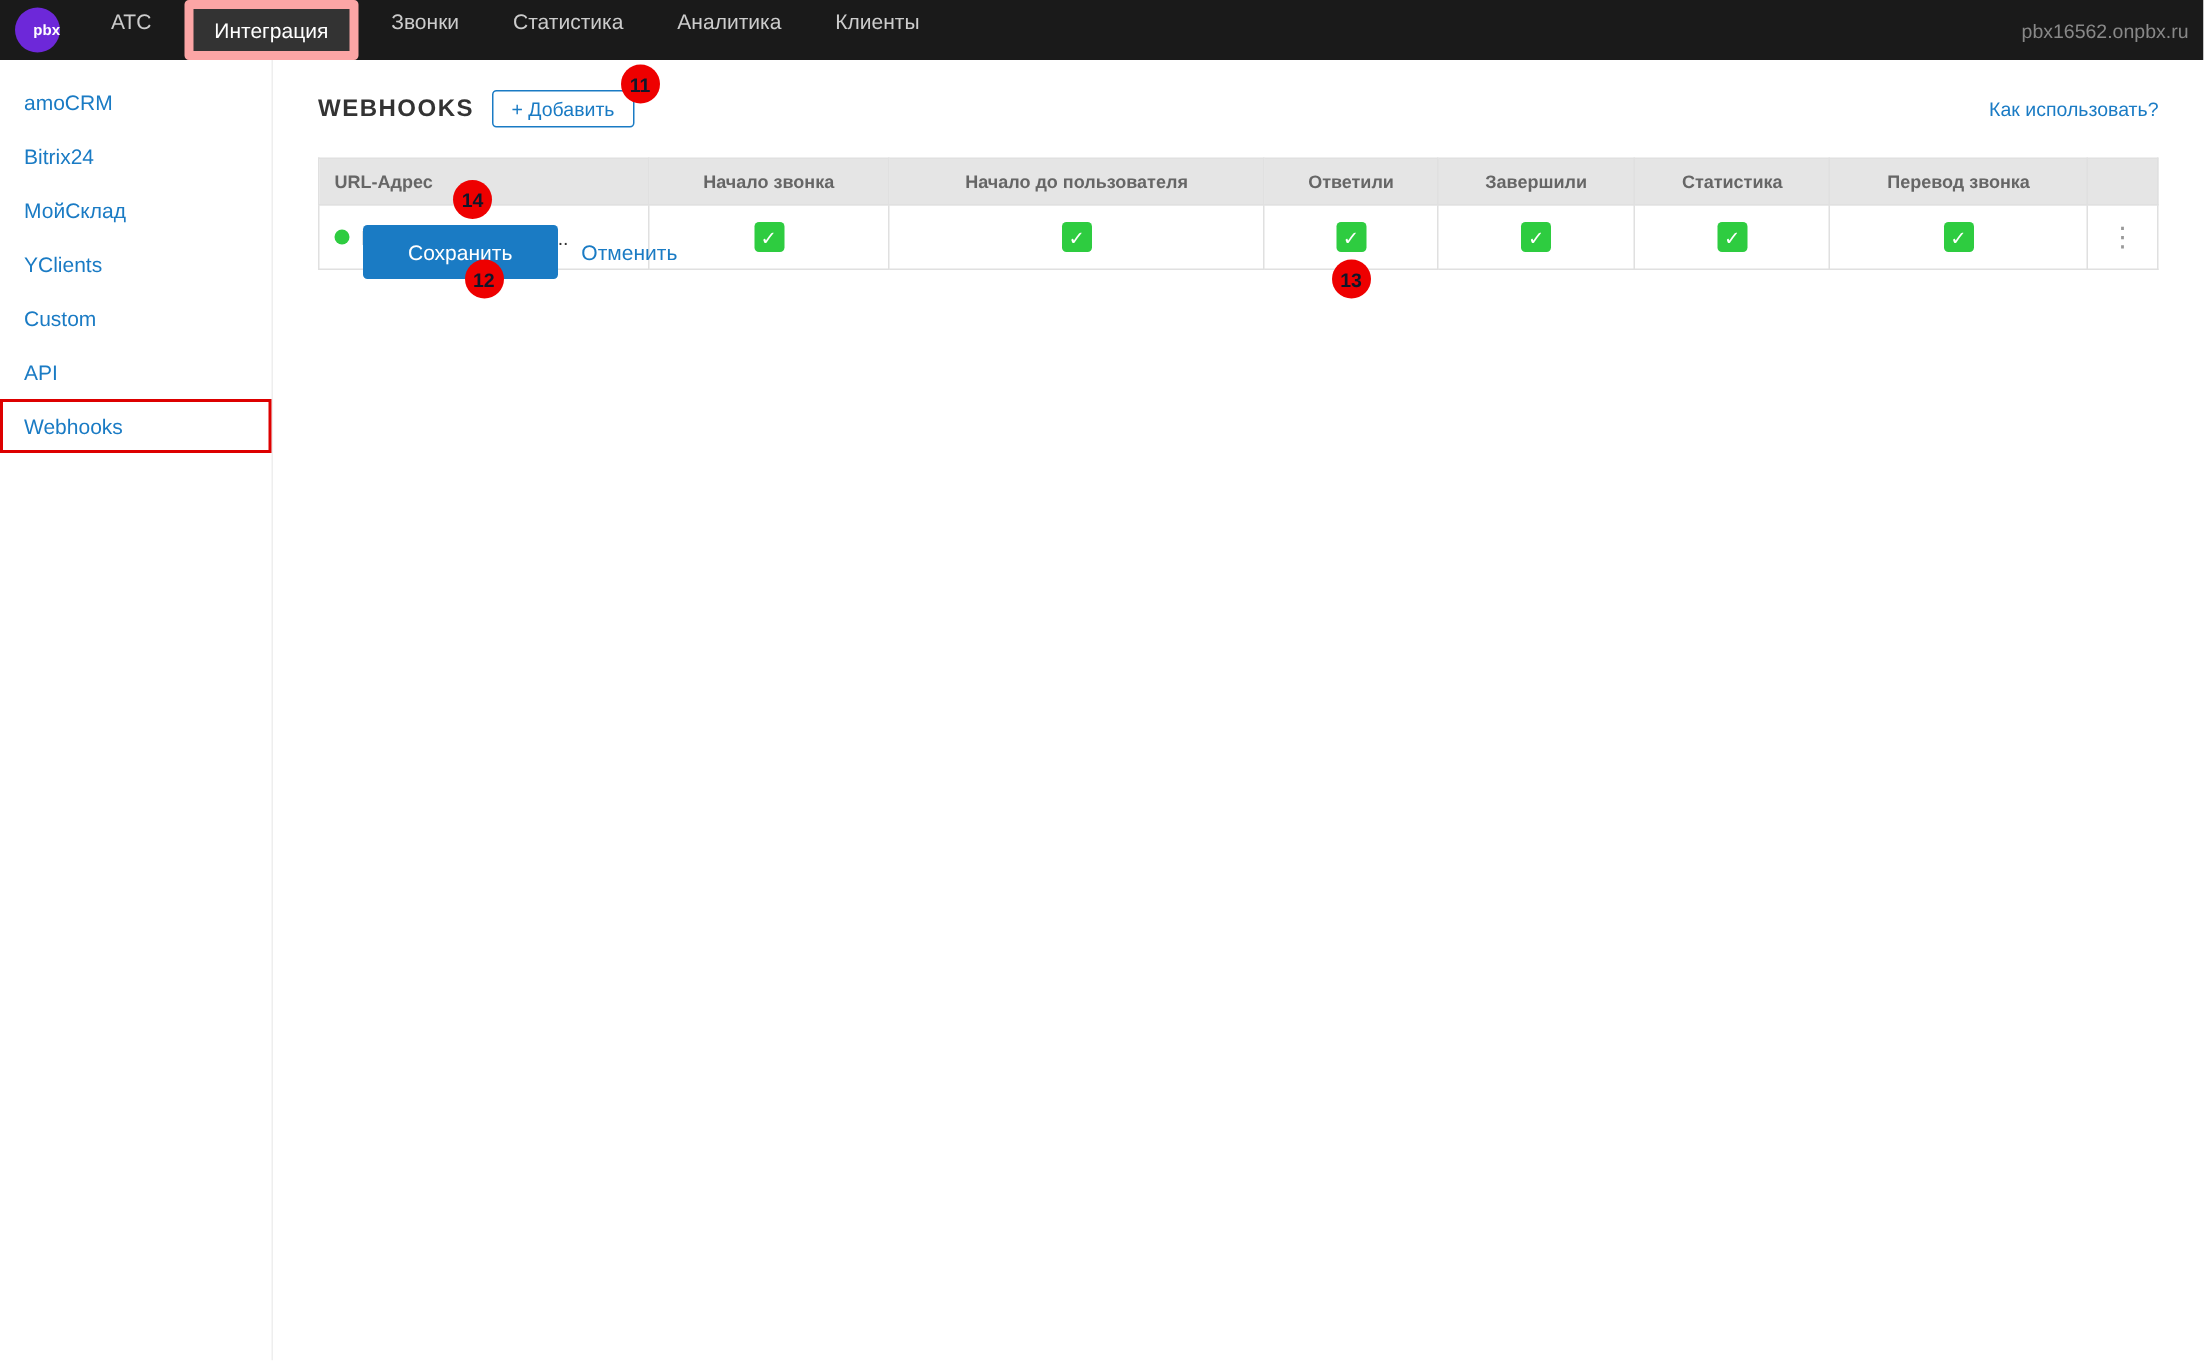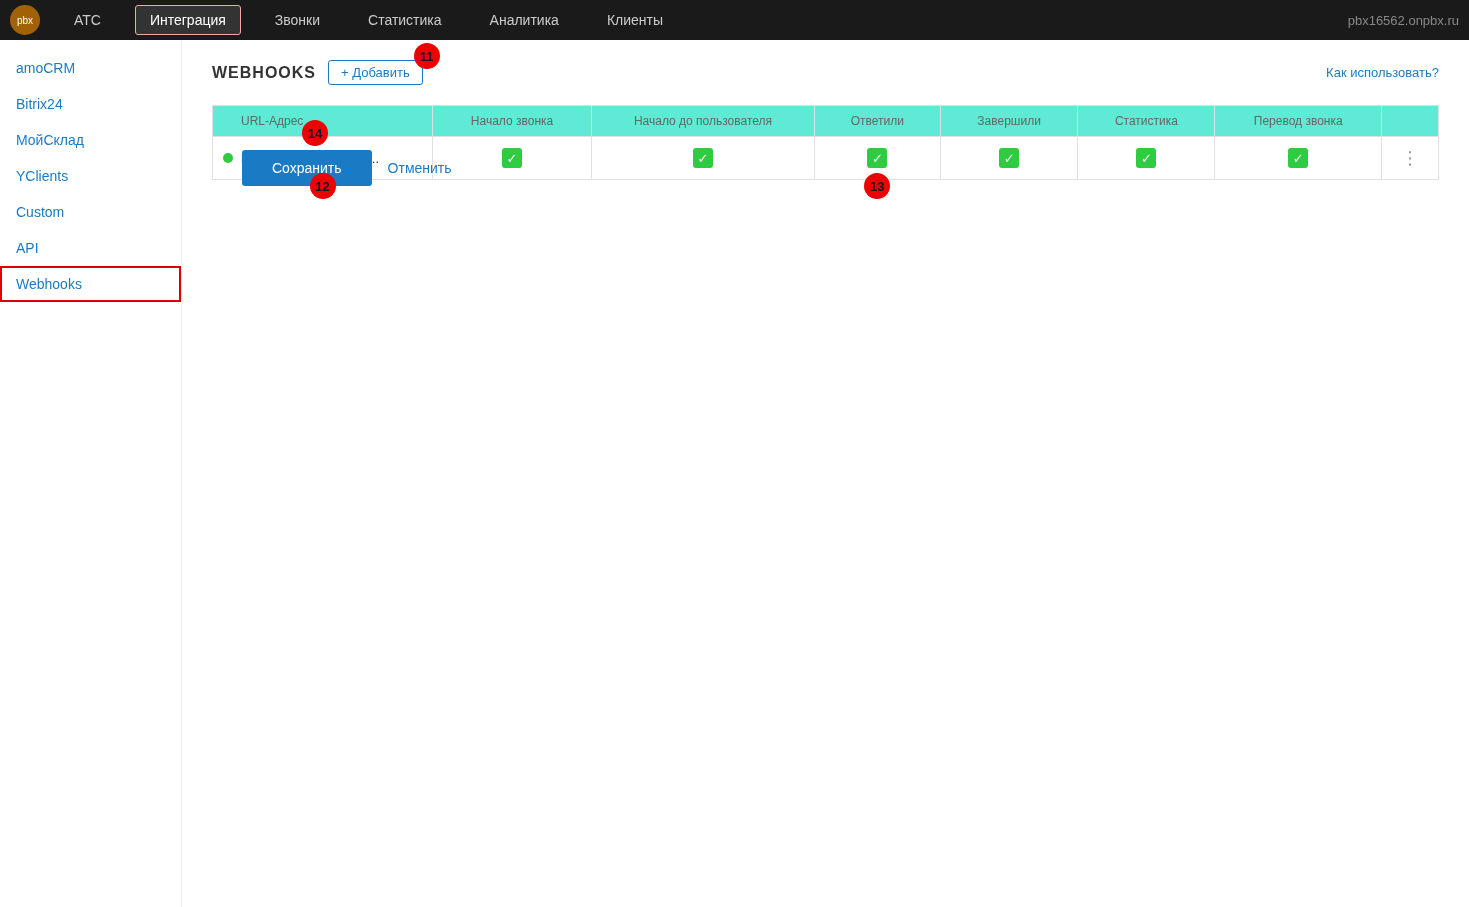--- a/index.html
+++ b/index.html
@@ -15,45 +15,44 @@
     }
     .topnav-logo {
       display: flex;
       align-items: center;
       margin-right: 20px;
     }
     .topnav-logo-circle {
       width: 30px;
       height: 30px;
       border-radius: 50%;
-      background: #a16207;
-      display: flex;
-      align-items: center;
-      justify-content: center;
+      background: #6d28d9;
+      display: flex;
+      align-items: center;
+      justify-content: flex-end;
       font-size: 10px;
       color: #fff;
-      font-weight: normal;
+      font-weight: bold;
     }
     .topnav-items {
       display: flex;
-      align-items: center;
-      gap: 20px;
+      gap: 8px;
       flex: 1;
     }
     .topnav-item {
       color: #ccc;
       padding: 6px 14px;
       cursor: pointer;
       font-size: 14px;
       border-radius: 3px;
       text-decoration: none;
     }
     .topnav-item.active {
       color: #fff;
-      border: 1px solid #fca5a5;
+      border: 6px solid #fca5a5;
       background: #333;
     }
     .topnav-domain {
       color: #888;
       font-size: 13px;
       margin-left: auto;
     }
 
     
     .layout {
@@ -120,27 +119,27 @@
       cursor: pointer;
       text-decoration: none;
     }
 
     
     .webhooks-table {
       width: 100%;
       border-collapse: collapse;
     }
     .webhooks-table thead tr th {
-      padding: 8px 28px;
+      padding: 8px 10px;
       font-size: 12px;
       color: #666;
-      font-weight: normal;
+      font-weight: bold;
       text-align: center;
       border: 1px solid #e0e0e0;
-      background: #5eead4;
+      background: #e5e5e5;
     }
     .webhooks-table thead tr th:first-child {
       text-align: left;
       width: 220px;
     }
     .webhooks-table tbody tr td {
       padding: 10px;
       border: 1px solid #e0e0e0;
       text-align: center;
       vertical-align: middle;

